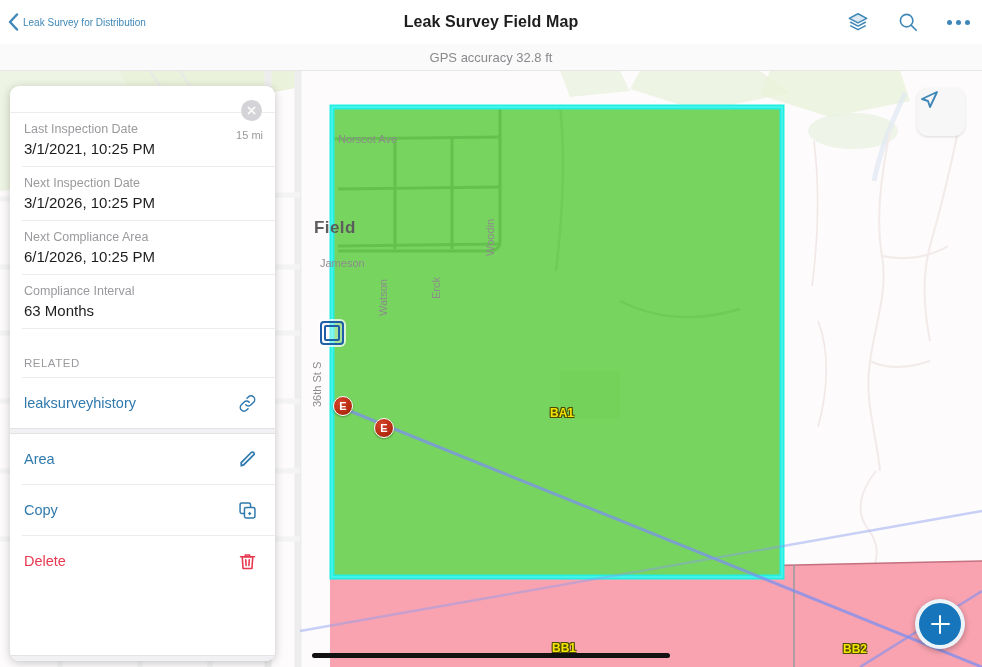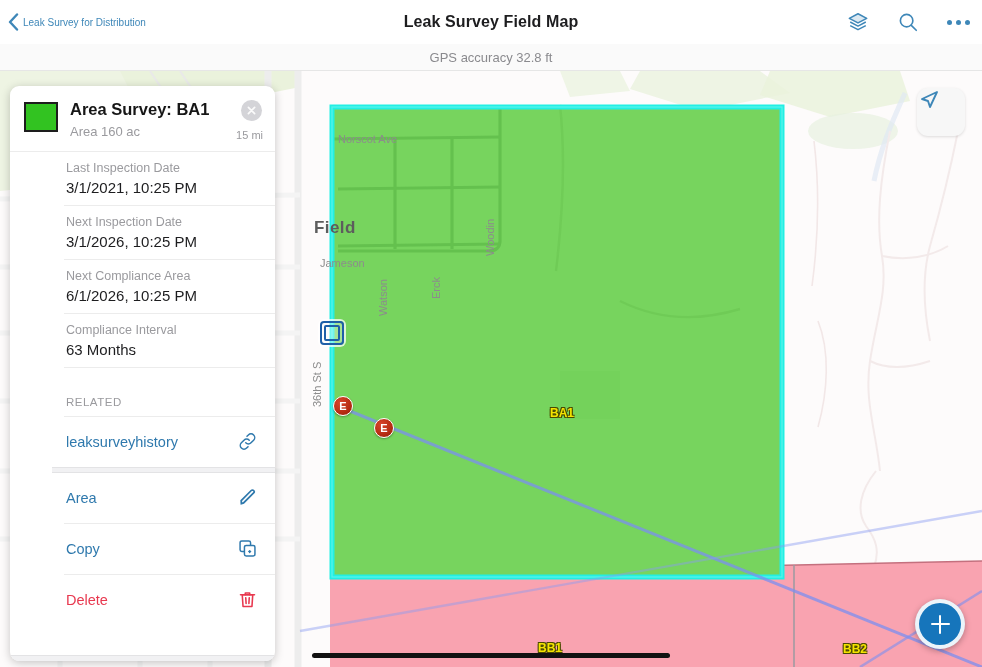--- a/index.html
+++ b/index.html
@@ -122,21 +122,21 @@
   .p-title { font-size:16.5px; font-weight:700; color:#161616; line-height:1.15; }
   .p-sub { font-size:13px; color:#9a9a9e; margin-top:5px; }
   .p-close {
     position:absolute; right:13px; top:14px; width:21px; height:21px; border-radius:50%;
     background:#d4d4d8; display:flex; align-items:center; justify-content:center; cursor:pointer;
   }
   .p-dist { position:absolute; right:12px; top:43px; font-size:11px; color:#9a9a9e; }
   .p-sep { height:1px; background:#ececec; margin:0 0 0 12px; }
   .p-sep-thick { height:6px; background:#f1f1f3; border-top:1px solid #e3e3e5; border-bottom:1px solid #e3e3e5; }
 
-  .p-body { flex:1; overflow:hidden;padding-left:42px; }
+  .p-body { flex:1; overflow:hidden; }
   .field { padding:9px 14px 9px 14px; }
   .field .lbl { font-size:12.5px; color:#9a9a9e; }
   .field .val { font-size:15px; color:#1d1d1f; margin-top:4px; font-weight:400; }
   .sect-hdr { font-size:11.5px; color:#9a9a9e; letter-spacing:.5px; padding:10px 14px 8px 14px; }
 
   .action {
     display:flex; align-items:center; justify-content:space-between;
     padding:13px 16px 13px 14px; cursor:pointer;
   }
   .action .a-lbl { font-size:14.5px; color:#2f79ad; }
@@ -237,21 +237,21 @@
 
     <div class="mlabel" style="left:338px; top:62px;">Norscot Ave</div>
     <div class="mlabel city" style="left:314px; top:147px;">Field</div>
     <div class="mlabel" style="left:320px; top:186px;">Jameson</div>
     <div class="mlabel vert" style="left:377px; top:245px;">Watson</div>
     <div class="mlabel vert" style="left:430px; top:228px;">Erck</div>
     <div class="mlabel vert" style="left:484px; top:185px;">Woodin</div>
     <div class="mlabel vert" style="left:311px; top:336px;">36th St S</div>
 
     <div class="plabel" style="left:550px; top:335px;">BA1</div>
-    <div class="plabel" style="left:538px; top:570px;">BB1</div>
+    <div class="plabel" style="left:552px; top:570px;">BB1</div>
     <div class="plabel" style="left:843px; top:571px;">BB2</div>
 
     <div class="emark" style="left:333px; top:325px;">E</div>
     <div class="emark" style="left:374px; top:347px;">E</div>
 
     <div class="vertex-sel" style="left:320px; top:250px;"></div>
 
     <div class="locbtn">
       <span>
         <svg width="24" height="24" viewBox="0 0 24 24" fill="none" stroke="#3e87b8" stroke-width="1.9" stroke-linejoin="round" stroke-linecap="round">
@@ -261,27 +261,20 @@
     </div>
 
     <div class="fab">
       <span></span>
     </div>
   </div>
 
   <div class="panel">
 
     <div class="p-head">
-      <div class="p-head-row">
-        <div class="swatch"></div>
-        <div style="flex:1; min-width:0;">
-          <div class="p-title">Area Survey: BA1</div>
-          <div class="p-sub">Area 160 ac</div>
-        </div>
-      </div>
       <div class="p-close">
         <svg width="11" height="11" viewBox="0 0 12 12" stroke="#fbfbfb" stroke-width="1.9" stroke-linecap="round">
           <path d="M2.6 2.6 L9.4 9.4 M9.4 2.6 L2.6 9.4"></path>
         </svg>
       </div>
       <div class="p-dist">15 mi</div>
     </div>
 
     <div class="p-sep" style="margin-left:0;"></div>
 

